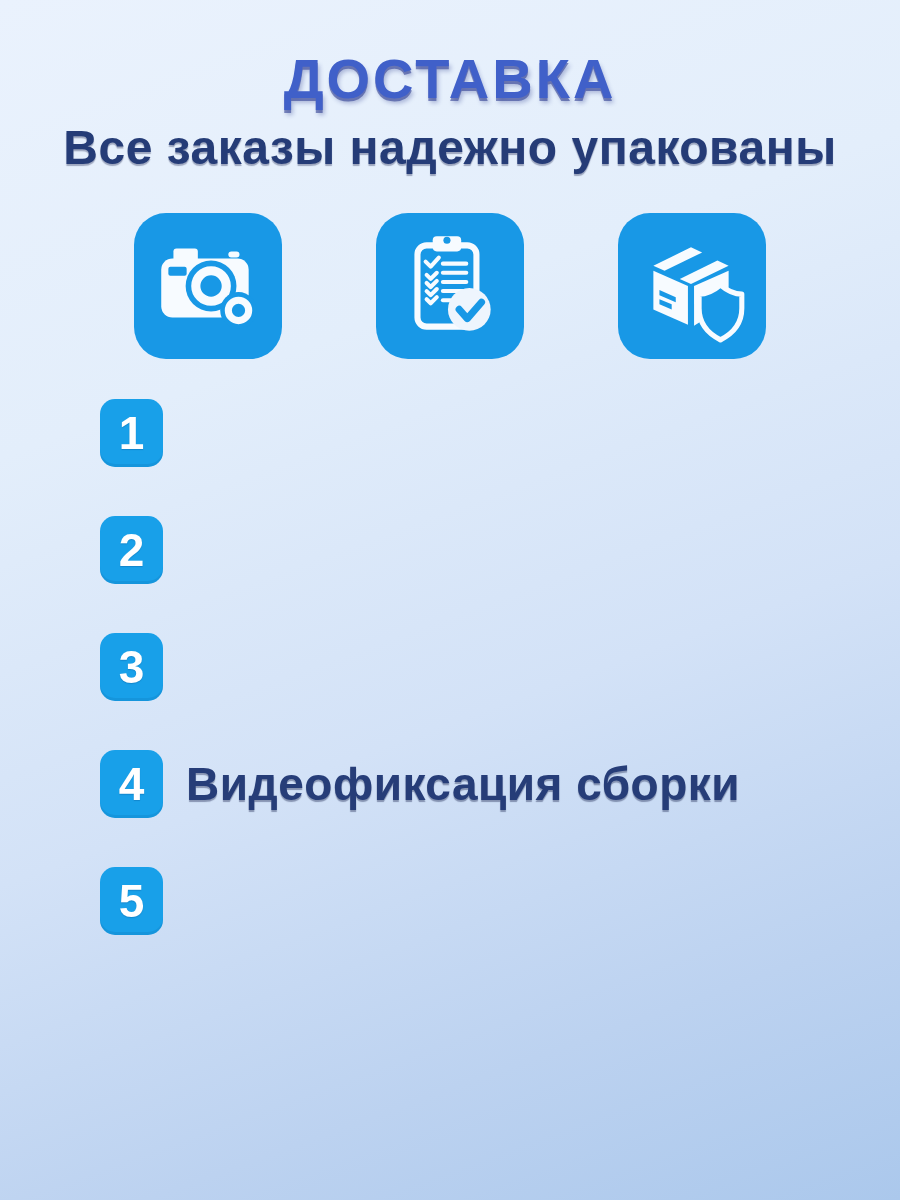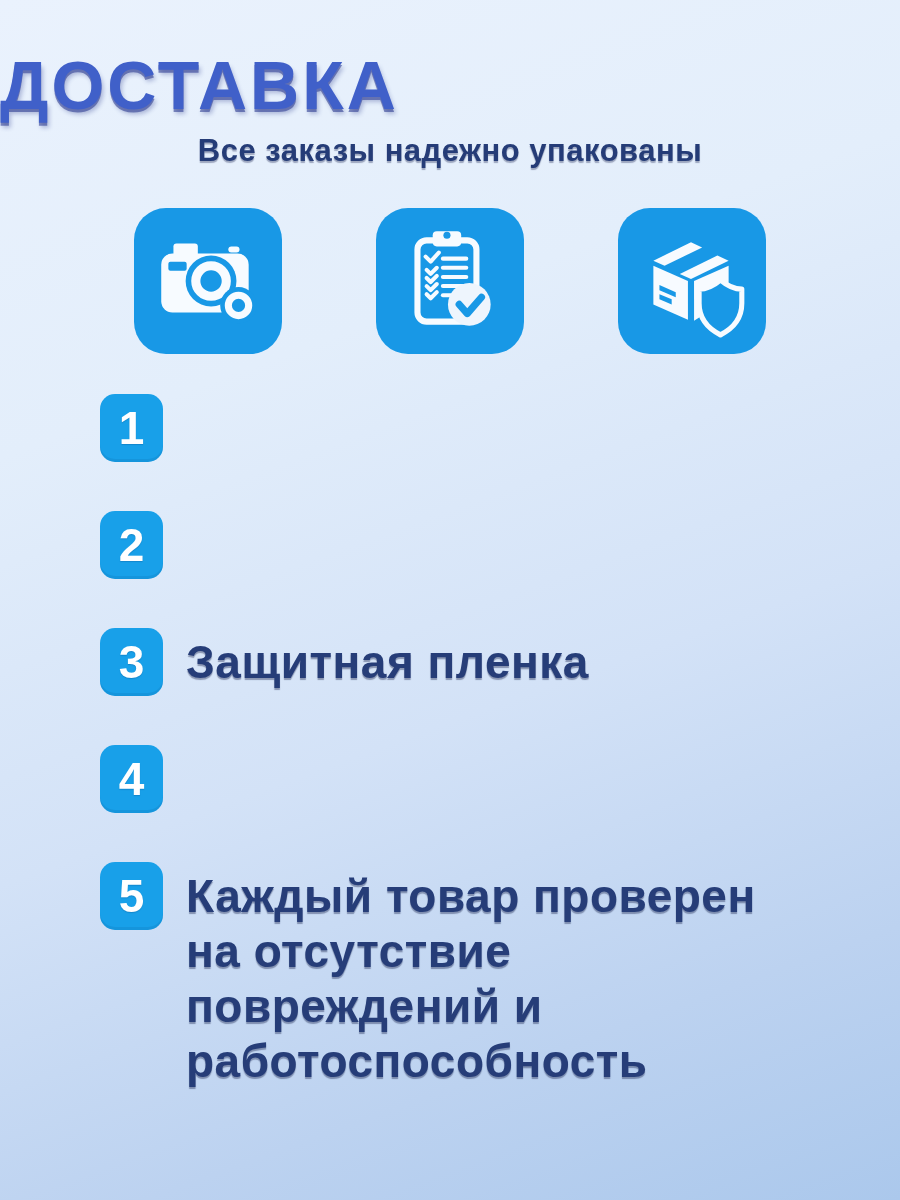--- a/index.html
+++ b/index.html
@@ -5,32 +5,32 @@
   html,body{margin:0;padding:0;background:#ffffff;}
   .canvas{
     position:relative;
     width:900px;height:1200px;
     overflow:hidden;
     font-family:"Liberation Sans",sans-serif;
     background:linear-gradient(160deg,#eaf2fd 0%,#e3eefb 30%,#d3e2f7 58%,#bcd2f0 82%,#abc8ec 100%);
   }
   .title{
     margin:50px 0 12px 0;
-    text-align:left;
-    font-size:68px;
+    text-align:center;
+    font-size:56px;
     font-weight:bold;
     letter-spacing:3px;
     color:#4060c9;
     line-height:1.05;
     text-shadow:0 3px 0 rgba(38,52,140,0.55), 2px 5px 4px rgba(38,52,140,0.30);
   }
   .subtitle{
     margin:14px 20px 0 20px;
     text-align:center;
-    font-size:31px;
+    font-size:48px;
     font-weight:bold;
     letter-spacing:.5px;
     color:#253c77;
     line-height:1.05;
     text-shadow:0 2px 1px rgba(22,32,76,0.35);
   }
   .icons-row{
     margin-top:40px;
     display:flex;
     justify-content:center;
@@ -141,30 +141,26 @@
     <div class="row">
       <div class="badge">1</div>
     </div>
 
     <div class="row">
       <div class="badge">2</div>
     </div>
 
     <div class="row">
       <div class="badge">3</div>
-      <div class="row-text">Защитная пленка</div>
     </div>
 
     <div class="row">
       <div class="badge">4</div>
+      <div class="row-text">Видеофиксация сборки</div>
     </div>
 
     <div class="row">
       <div class="badge">5</div>
-      <div class="row-text">Каждый товар проверен
-на отсутствие
-повреждений и
-работоспособность</div>
     </div>
 
   </div>
 
 </div>
 
 </body></html>

